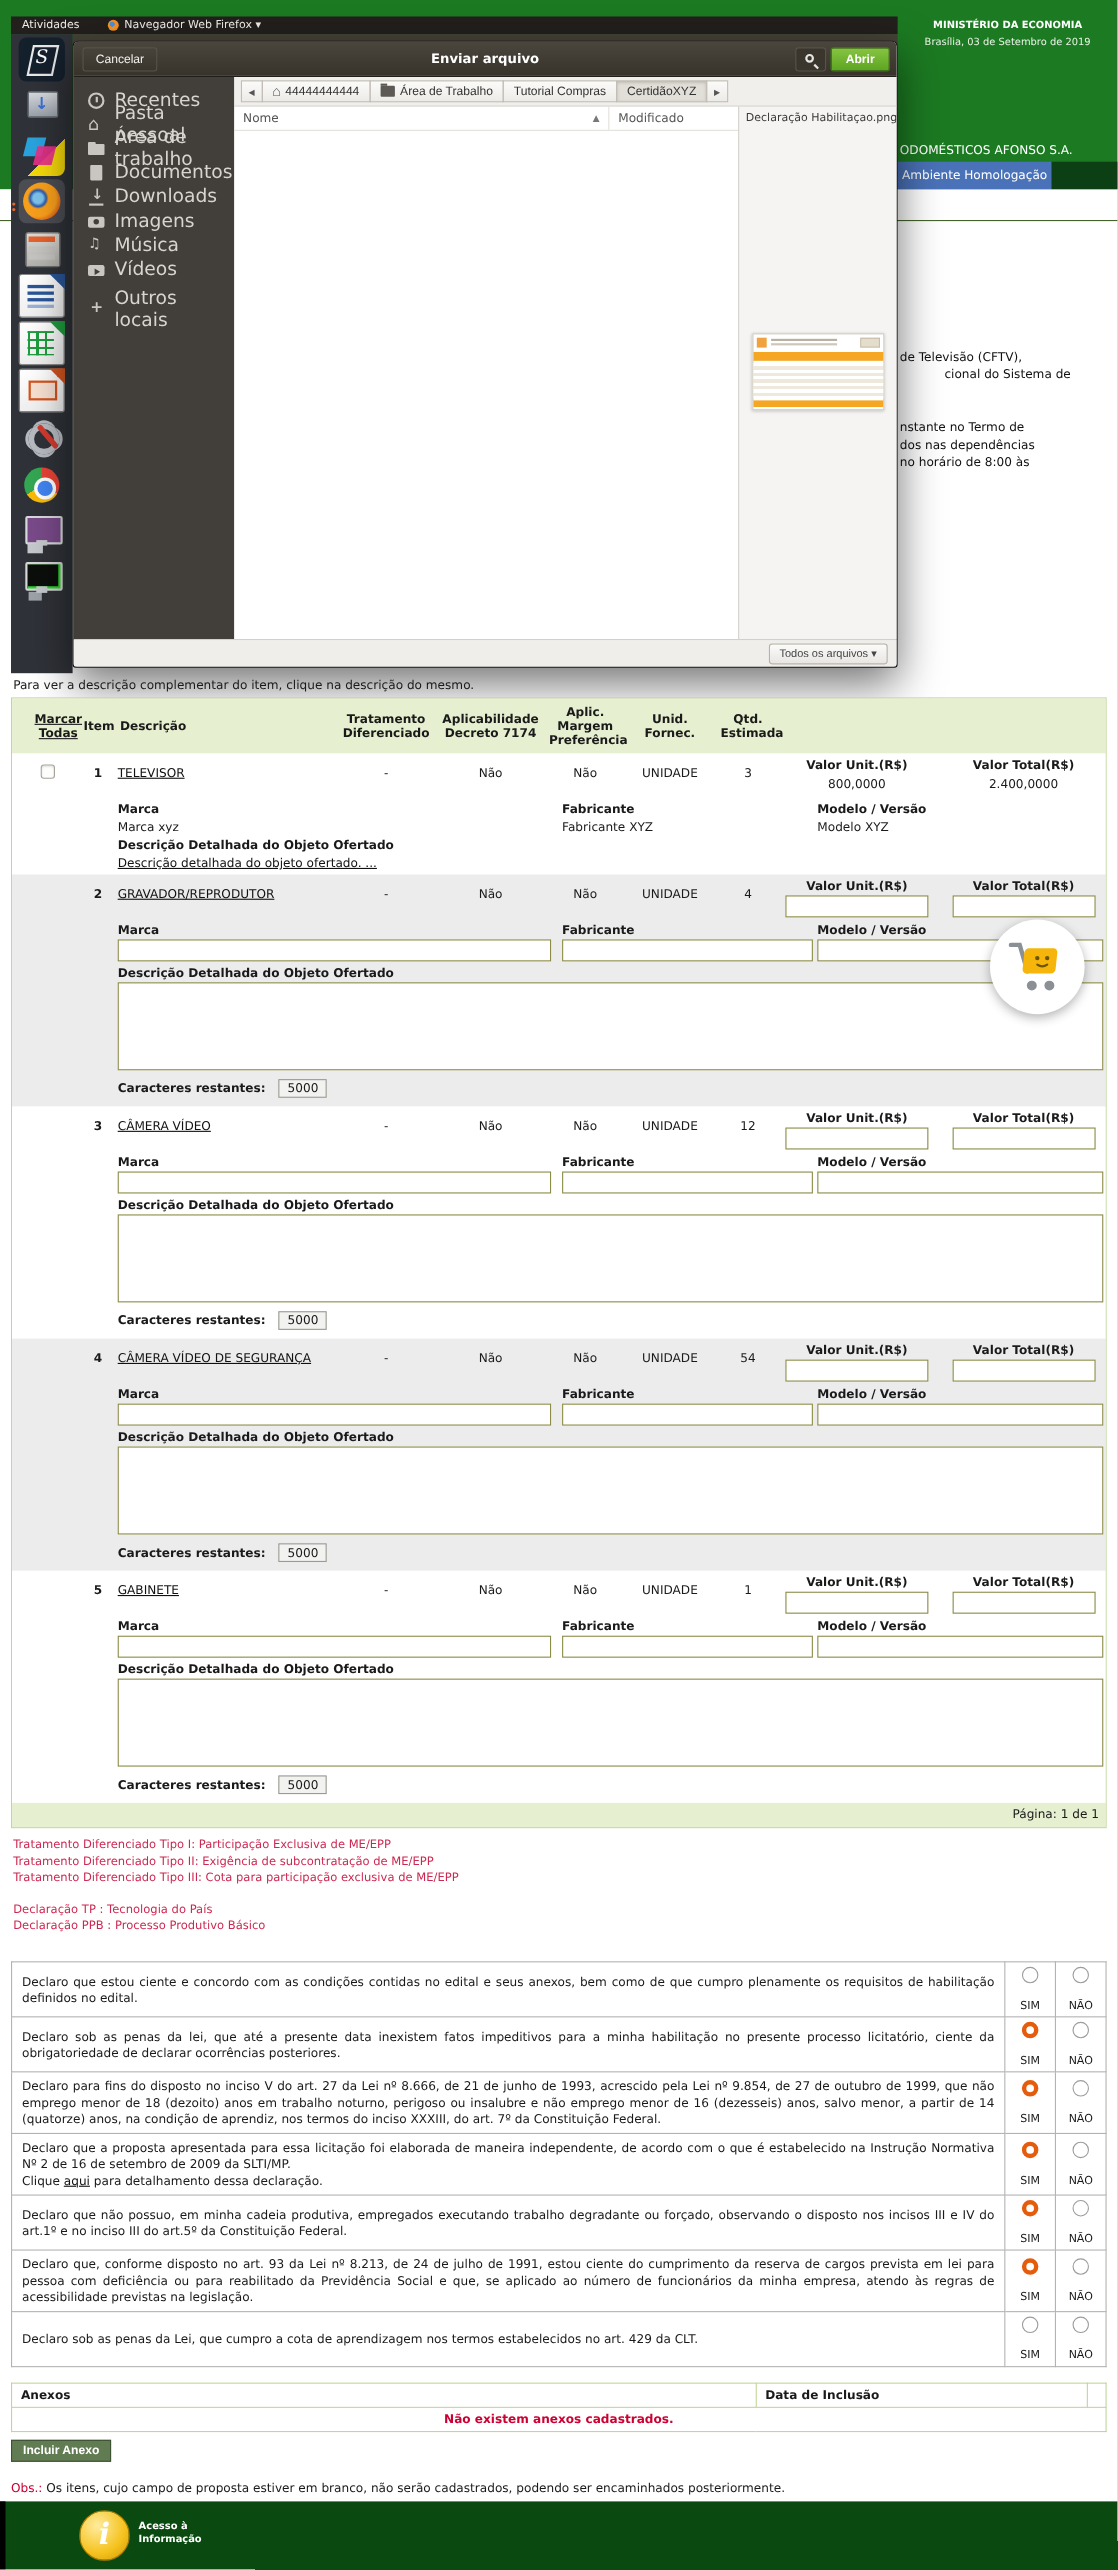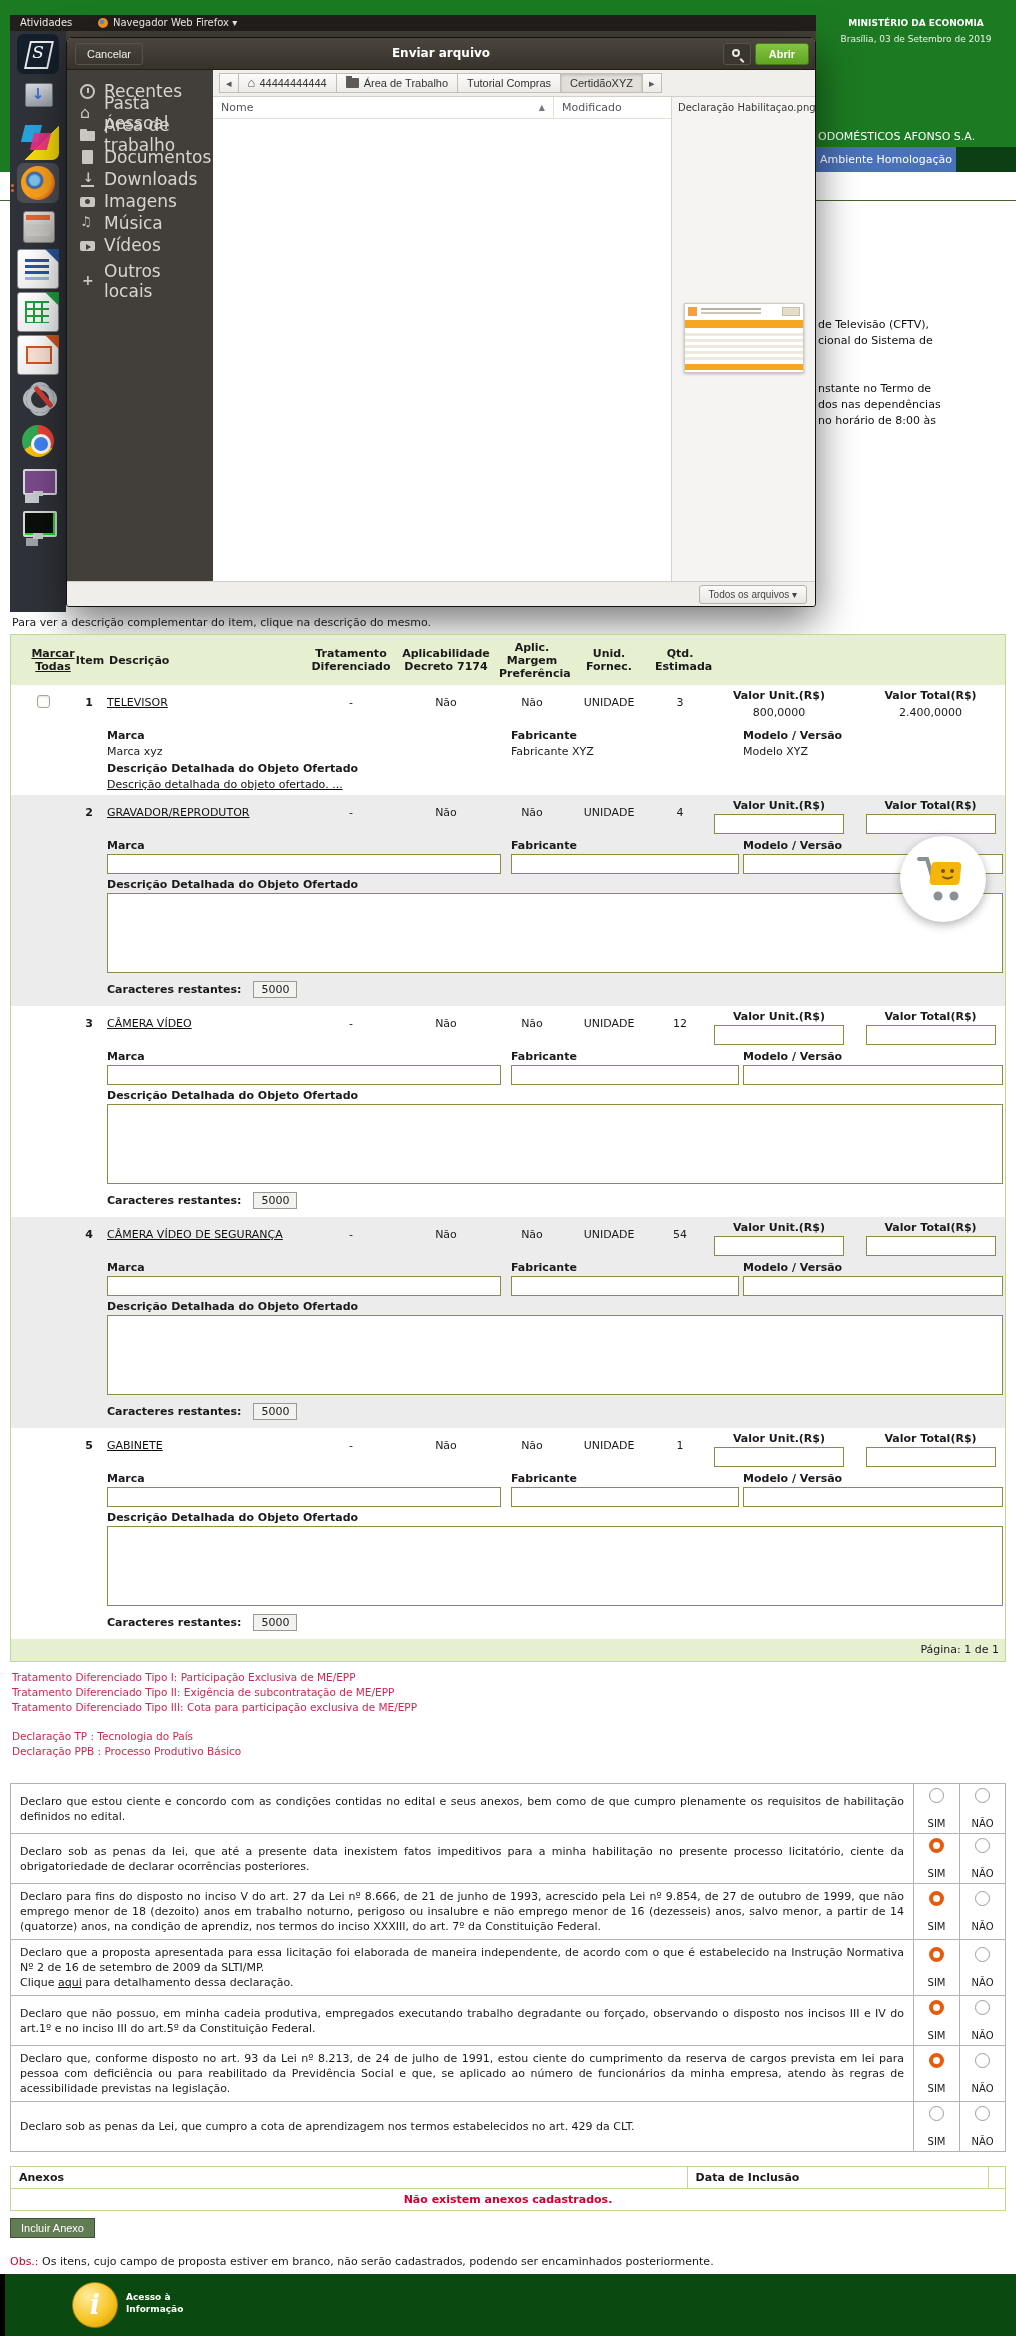--- a/index.html
+++ b/index.html
@@ -192,21 +192,21 @@
   .decl-opt{width:46px;text-align:center;padding:4px 0}
   .radio{display:inline-block;width:15px;height:15px;border-radius:50%;background:#fff;border:1px solid #9c9c9c}
   .radio.sel{border:4px solid #e55c0c}
   .opt-label{font-size:10px;margin-top:12px}
   .docs{margin-top:14px}
   .docs-title{background:#e6efcf;border:1px solid #c2d69a;border-bottom:none;font-weight:bold;font-size:11px;padding:4px 8px}
   .docs-table{width:100%;border-collapse:collapse}
   .docs-table td{border:1px solid #c2d69a;font-size:11px;padding:4px 8px}
   .docs-table .hd{font-weight:bold}
   .docs-empty{color:#cc0033;font-weight:bold;text-align:center}
-  .gbtn{display:inline-block;background:#617c52;border:1px solid #3e5233;color:#fff;font-weight:normal;font-size:11px;padding:3px 10px;cursor:pointer}
+  .gbtn{display:inline-block;background:#617c52;border:1px solid #3e5233;color:#fff;font-weight:bold;font-size:11px;padding:3px 10px;cursor:pointer}
   .btn-anexo{margin-top:7px}
   .obs{margin-top:17px;font-size:11px}
   .obs .red{color:#cc0033}
   .actions{margin-top:17px;text-align:center}
   .actions .gbtn{margin:0 2px}
 
   
   .cart-fab{position:absolute;left:900px;top:836px;width:86px;height:86px;border-radius:50%;background:#fff;
             box-shadow:0 3px 10px rgba(0,0,0,.3)}
   .cart-fab svg{position:absolute;left:13px;top:13px}
@@ -226,21 +226,21 @@
 
   <div class="wp-header"></div>
   <div class="wp-ministry">MINISTÉRIO DA ECONOMIA</div>
   <div class="wp-date">Brasília, 03 de Setembro de 2019</div>
   <div class="wp-company">ODOMÉSTICOS AFONSO S.A.</div>
   <div class="wp-badge">Ambiente Homologação</div>
   <div class="wp-darkblock"></div>
   <div class="wp-rule"></div>
   <div id="clipped">
       <div class="wp-clip" style="top: 318px;">de Televisão (CFTV),</div>
-      <div class="wp-clip" style="top: 334px;">cional do Sistema de</div>
+      <div class="wp-clip" style="top: 334px; text-align: center;">cional do Sistema de</div>
       <div class="wp-clip" style="top: 382px;">nstante no Termo de</div>
       <div class="wp-clip" style="top: 398px;">dos nas dependências</div>
       <div class="wp-clip" style="top: 414px;">no horário de 8:00 às</div>
     </div>
 
   <div class="overlay">
     <div class="topbar">
       <span class="tb-activities">Atividades</span>
       <span class="tb-ffdot"></span>
       <span class="tb-app">Navegador Web Firefox ▾</span>

